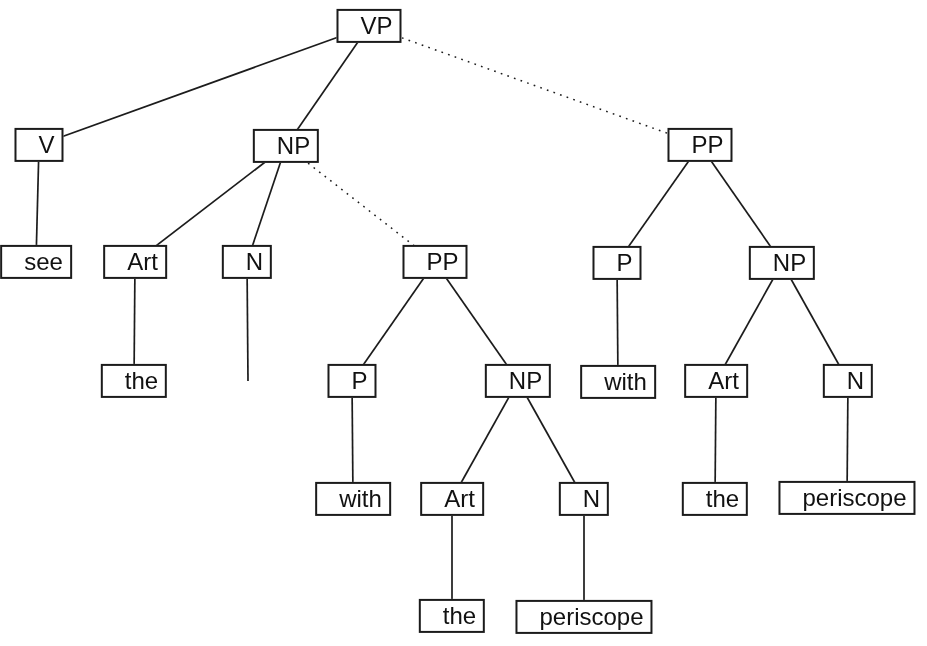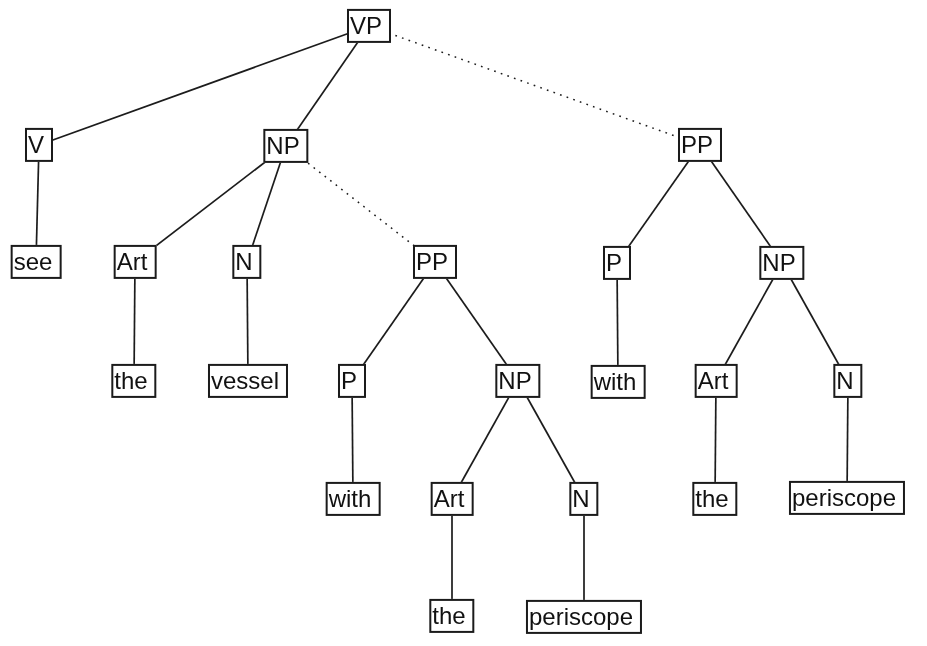--- a/index.html
+++ b/index.html
@@ -31,21 +31,21 @@
   }
   .node {
     position: absolute;
     transform: translate(-50%, -50%);
     z-index: 2;
     background: #ffffff;
     border: 2px solid #1b1b1b;
     color: #111111;
     font-size: 24px;
     line-height: 1.05;
-    padding: 2px 7px 3px 1px;
+    padding: 2px 7px 3px 22px;
     white-space: nowrap;
     text-align: center;
   }
   .node.terminal {
   }
 </style>
 </head>
 <body>
 
 <div class="canvas">
@@ -83,21 +83,20 @@
   <div class="node" style="left:700px; top:145px">PP</div>
 
   <div class="node terminal" style="left:36px; top:262px">see</div>
   <div class="node" style="left:135px; top:262px">Art</div>
   <div class="node" style="left:247px; top:262px">N</div>
   <div class="node" style="left:435px; top:262px">PP</div>
   <div class="node" style="left:617px; top:263px">P</div>
   <div class="node" style="left:782px; top:263px">NP</div>
 
   <div class="node terminal" style="left:134px; top:381px">the</div>
-  <div class="node terminal" style="left:248px; top:381px">vessel</div>
   <div class="node" style="left:352px; top:381px">P</div>
   <div class="node" style="left:518px; top:381px">NP</div>
   <div class="node terminal" style="left:618px; top:382px">with</div>
   <div class="node" style="left:716px; top:381px">Art</div>
   <div class="node" style="left:848px; top:381px">N</div>
 
   <div class="node terminal" style="left:353px; top:499px">with</div>
   <div class="node" style="left:452px; top:499px">Art</div>
   <div class="node" style="left:584px; top:499px">N</div>
   <div class="node terminal" style="left:715px; top:499px">the</div>

